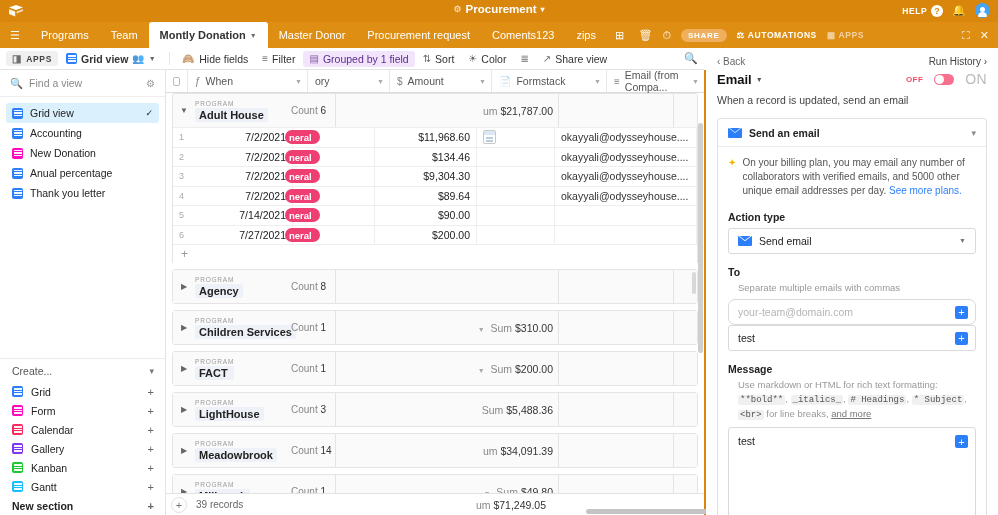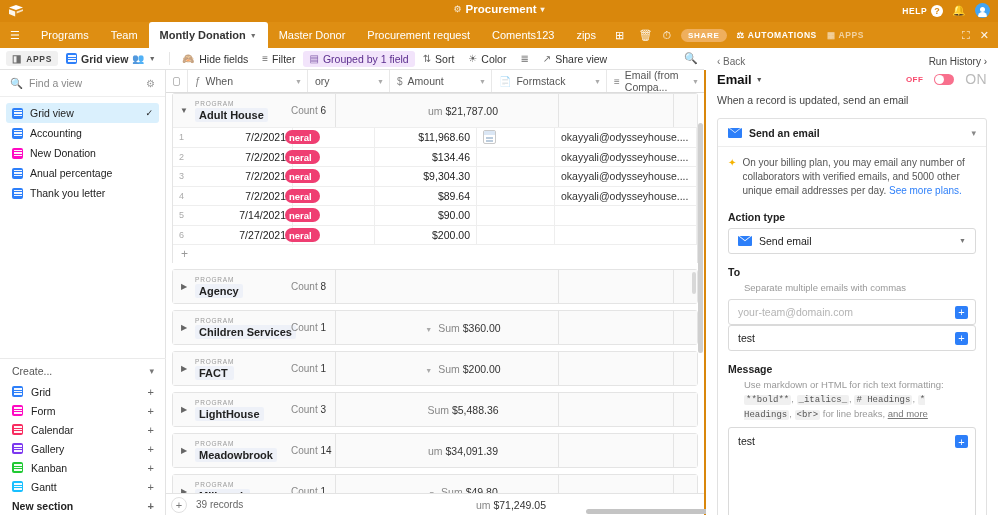--- a/index.html
+++ b/index.html
@@ -176,21 +176,21 @@
   .grp-toggle { width: 22px; text-align: center; color: #666; font-size: 8px; }
   .grp-names { display:flex; flex-direction: column; justify-content:center; }
   .grp-kicker { font-size: 6.5px; letter-spacing: .8px; color: #9a9a9a; margin-bottom: 1px; }
   .grp-name {
     font-size: 11px; font-weight: bold; color: #222;
     background: #eef1f8; border-radius: 2px; padding: 1px 4px; display:inline-block;
   }
   .grp-count { position: absolute; left: 118px; font-size: 10px; color: #888; }
   .grp-count b { color: #333; font-weight: normal; }
   .grp-sum {
-    position: absolute; left: 200px; width: 186px; text-align: center;
+    position: absolute; left: 200px; width: 186px; text-align: right;
     font-size: 10.5px; color: #333; padding-right: 6px;
   }
   .grp-sum .lbl { color: #888; }
   .grp-sum .cv { font-size: 7px; color:#aaa; margin-right: 3px;}
   .grp-vline { position: absolute; top:0; bottom:0; width:1px; background:#e4e4e4; }
 
   .row {
     display: flex; height: 19.5px; align-items: stretch;
     border-top: 1px solid #eeeeee; background: #fff; font-size: 10.5px;
   }
@@ -278,38 +278,38 @@
     content:''; position: absolute; left: 1px; top: 0px; width: 12px; height: 7px;
     background: #fff; clip-path: polygon(0 0, 50% 68%, 100% 0, 100% 12%, 50% 80%, 0 12%);
   }
   .card-body { padding: 9px 10px 12px 10px; }
   .billing {
     display: flex; gap: 6px; font-size: 10px; color: #555; line-height: 1.42;
   }
   .billing .spark { color: #f5b301; font-size: 10px; }
   .billing a { color: #2d7ff9; text-decoration: none; }
   .fl { font-size: 10.5px; font-weight: bold; color: #222; margin: 12px 0 5px 0; }
-  .hint { font-size: 9.5px; color: #999; margin: -2px 0 5px 16px; line-height:1.45; }
+  .hint { font-size: 9.5px; color: #999; margin: -2px 0 5px 10px; line-height:1.45; }
   .hint code {
     background:#f0f0f0; border-radius:2px; padding:0 2px; font-family:"Liberation Mono", monospace;
     font-size:9px; color:#555;
   }
   .hint a { color:#777; }
   .select-box {
     height: 26px; border: 1px solid #dadada; border-radius: 3px;
     display: flex; align-items: center; gap: 7px; padding: 0 9px;
     font-size: 10.5px; color: #222;
   }
   .select-box .caret { margin-left: auto; font-size: 7px; color: #777; }
   .field-box {
     min-height: 26px; border: 1px solid #dadada; border-radius: 3px;
     display: flex; align-items: center; padding: 0 7px 0 9px;
     font-size: 10.5px; color: #222; position: relative;
   }
-  .field-box.ph { color: #b4b4b4; }
+  .field-box.ph { color: #b4b4b4; border-radius: 7px; }
   .field-box.msg { height: 92px; align-items: flex-start; padding-top: 7px; }
   .blue-plus {
     margin-left: auto; width: 13px; height: 13px; border-radius: 2px;
     background: #2d7ff9; color:#fff; font-size: 11px; line-height: 12px;
     display:flex; align-items:center; justify-content:center; flex:none;
   }
   .field-box.msg .blue-plus { position: absolute; right: 7px; top: 7px; }
 </style>
 </head>
 <body>
@@ -699,21 +699,21 @@
             <span class="grp-name">Children Services</span>
           </div>
           <div class="grp-count">
             <span>Count</span>
             <b>1</b>
           </div>
           <div class="grp-vline" style="left:162px"></div>
           <div class="grp-sum">
             <span class="cv">▼</span>
             <span class="lbl">Sum</span>
-            <span>$360.00</span>
+            <span>$310.00</span>
           </div>
           <div class="grp-vline" style="left:385px"></div>
           <div class="grp-vline" style="left:500px"></div>
         </div>
       </div>
 
       <div class="grp collapsed">
         <div class="grp-hdr">
           <div class="grp-toggle">▶</div>
           <div class="grp-names">
@@ -869,21 +869,21 @@
           <span>test</span>
           <span class="blue-plus">+</span>
         </div>
 
         <div class="fl">Message</div>
         <div class="hint">
           <span>Use markdown or HTML for rich text formatting:</span>
           <code>**bold**</code>,
           <code>_italics_</code>,
           <code># Headings</code>,
-          <code>* Headings</code>,
+          <code>* Subject</code>,
           <code>&lt;br&gt;</code>
           <span>for line breaks,</span>
           <a href="#">and more</a>
         </div>
         <div class="field-box msg">
           <span>test</span>
           <span class="blue-plus">+</span>
         </div>
       </div>
     </div>

